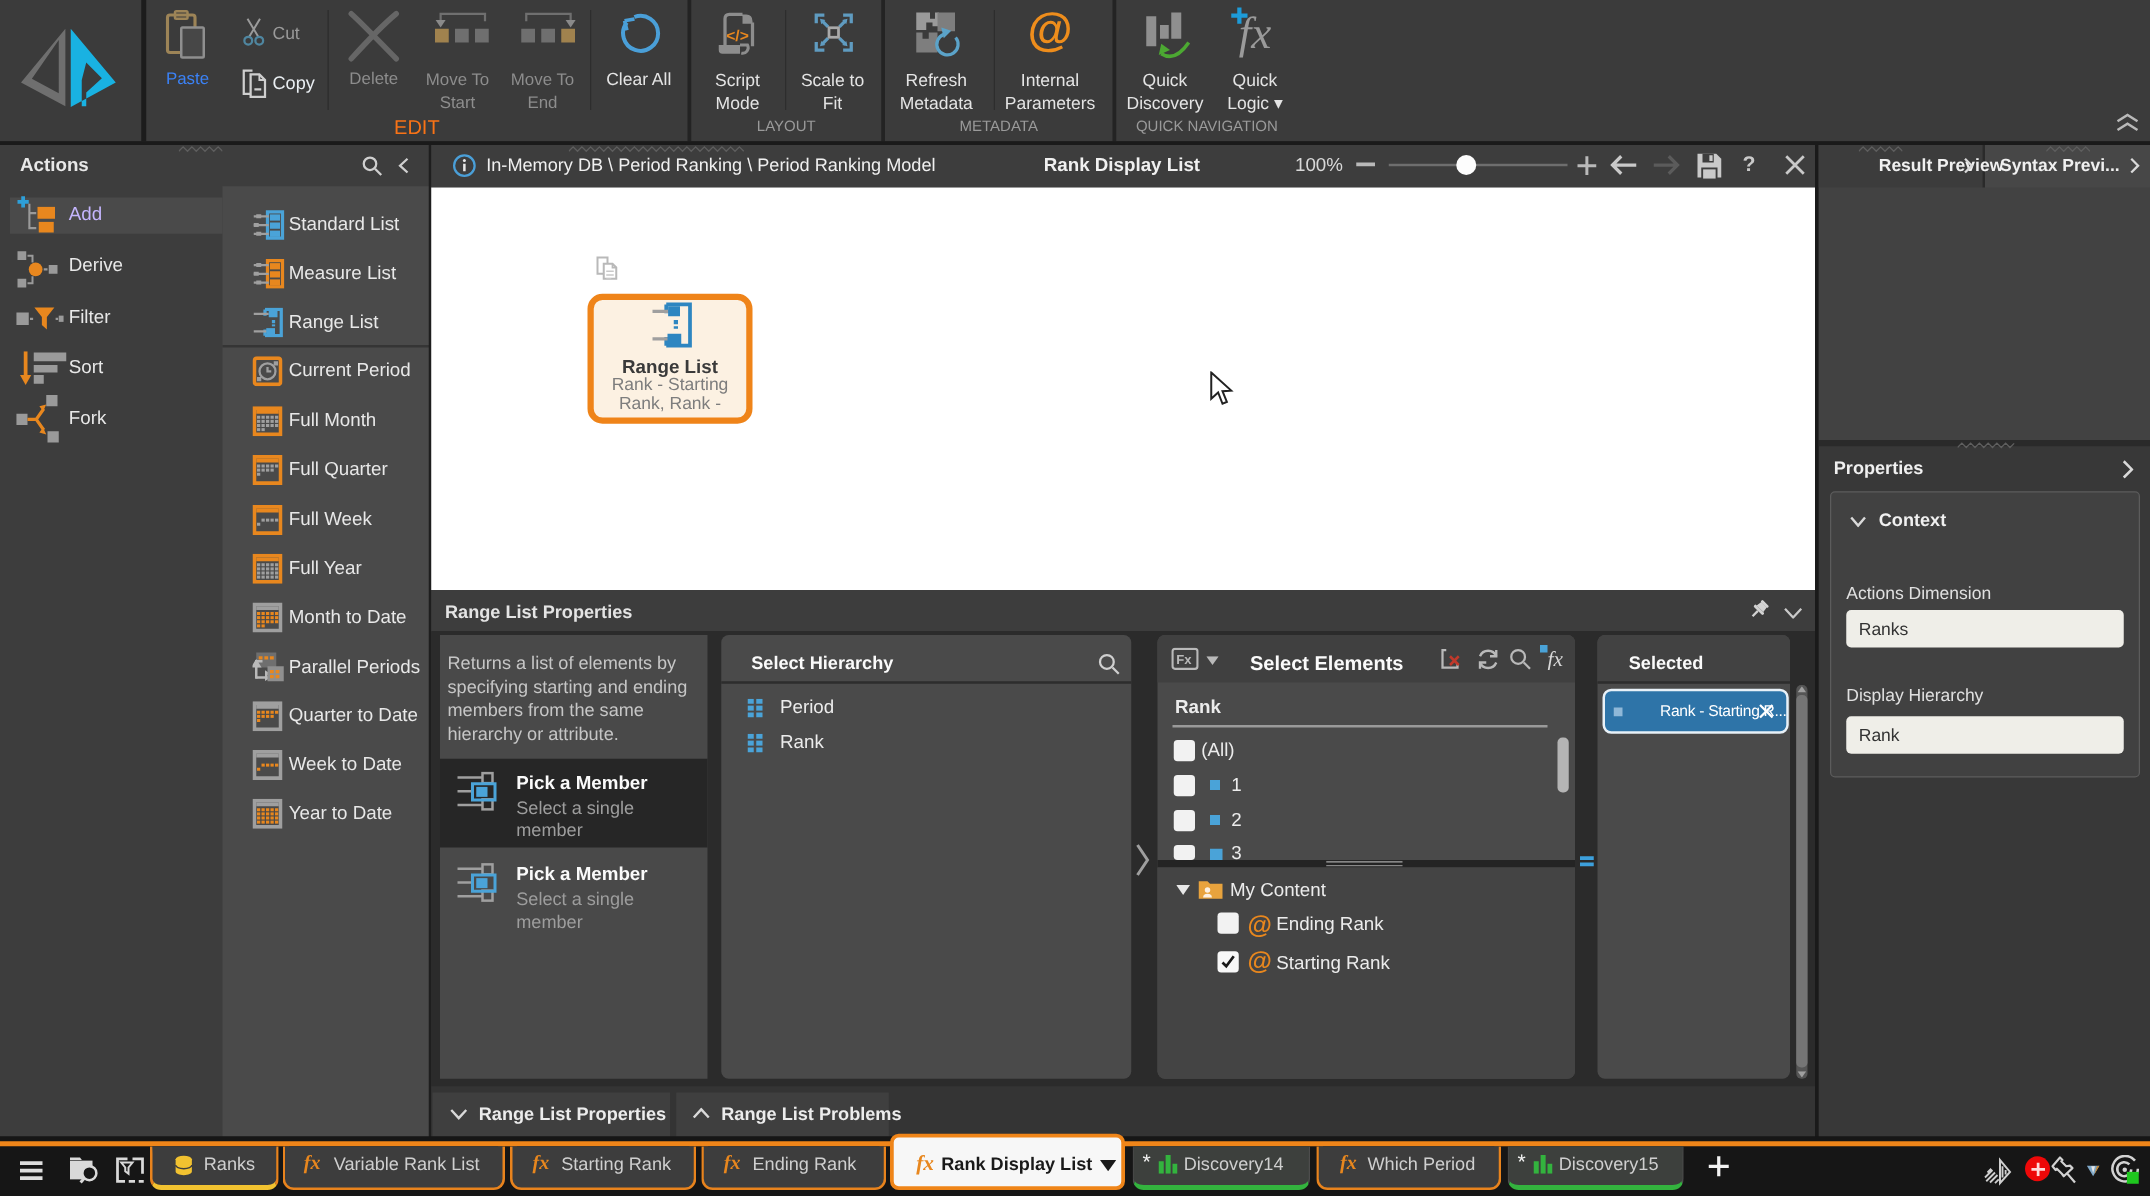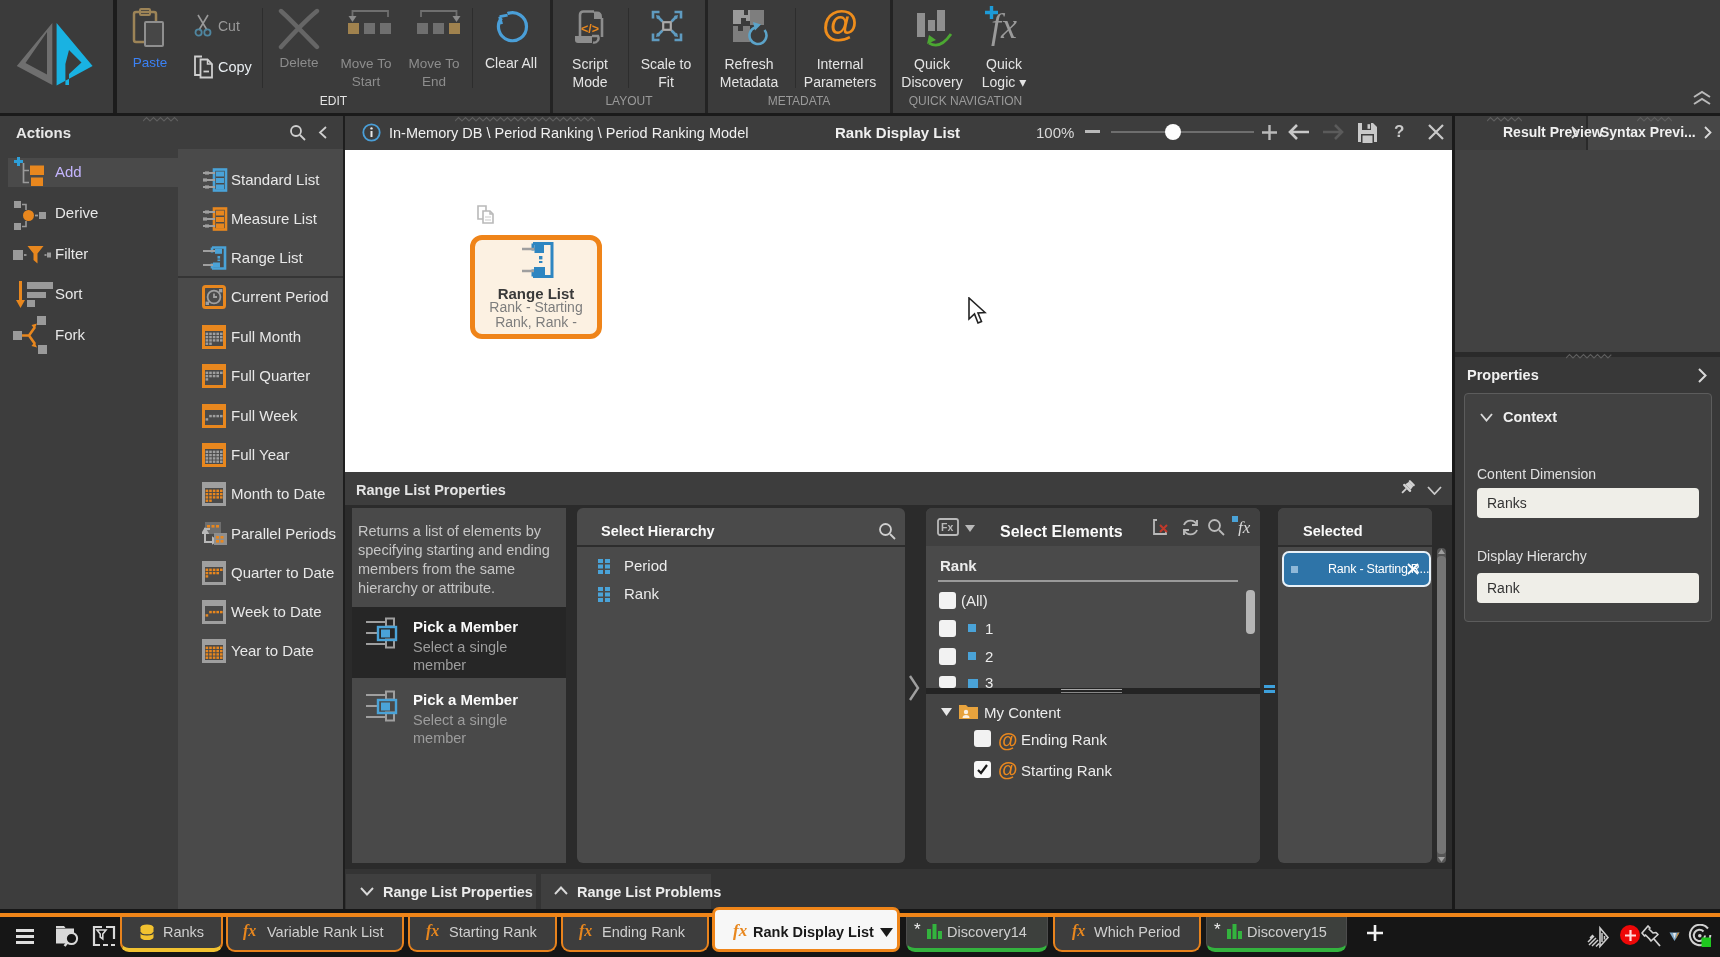--- a/index.html
+++ b/index.html
@@ -17,21 +17,21 @@
 
   <div class="abs" style="left:113px;top:0;width:4px;height:113px;background:#1c1c1c;"></div>
   <svg class="abs" style="left:14px;top:18px;" width="82" height="70" viewBox="0 0 82 70">
     <path fill-rule="evenodd" fill="#6f6f6f" d="M38.3 5 L38.3 67 L2.8 48 Z M33 14 L33 56.5 L11.5 45 Z"></path>
     <path fill-rule="evenodd" fill="#19b2e2" d="M42.6 5 L78.6 48 L42.6 67.5 Z M51.4 67 L51.4 46 L55 32 L67.5 44.5 L55 56 L55 67 Z"></path>
   </svg>
 
   <div class="abs" style="left:550px;top:0;width:3px;height:113px;background:#232323;"></div>
   <div class="abs" style="left:262px;top:8px;width:1px;height:80px;background:#2d2d2d;"></div>
   <div class="abs" style="left:472px;top:8px;width:1px;height:80px;background:#2d2d2d;"></div>
-  <div class="abs" style="left:117px;top:94px;width:433px;height:16px;color:#e5e5e5;font-size:12px;text-align:center;">EDIT</div>
+  <div class="abs" style="left:117px;top:94px;width:433px;height:16px;color:#f97316;font-size:16px;text-align:center;">EDIT</div>
 
   <svg class="abs" style="left:131px;top:8px;" width="40" height="42" viewBox="0 0 40 42">
     <rect x="3" y="4" width="22" height="30" rx="2" fill="none" stroke="#9d8457" stroke-width="2.5"></rect>
     <rect x="9" y="1" width="10" height="6" rx="1" fill="none" stroke="#9d8457" stroke-width="2"></rect>
     <rect x="14" y="14" width="18" height="24" rx="1" fill="#474747" stroke="#8f8f8f" stroke-width="2"></rect>
   </svg>
   <div class="abs" style="left:110px;top:55px;width:80px;text-align:center;font-size:13.5px;color:#3b82f6;">Paste</div>
 
   <svg class="abs" style="left:194px;top:14px;" width="18" height="24" viewBox="0 0 18 24">
     <path d="M4 1 L13 16 M14 1 L5 16" stroke="#9a9a9a" stroke-width="1.6"></path>
@@ -628,21 +628,21 @@
   <div class="abs" style="left:1455px;top:352px;width:265px;height:5px;background:#2a2a2a;"></div>
   <div class="abs" style="left:1467px;top:367px;font-size:14.5px;font-weight:bold;color:#f0f0f0;">Properties</div>
   <svg class="abs" style="left:1697px;top:368px;" width="10" height="15" viewBox="0 0 10 15">
       <path d="M2 1 L8.5 7.5 L2 14" stroke="#d9d9d9" stroke-width="2" fill="none"></path>
     </svg>
   <div class="abs" style="left:1464px;top:393px;width:248px;height:229px;background:#414141;border:1px solid #5c5c5c;border-radius:4px;"></div>
   <svg class="abs" style="left:1480px;top:413px;" width="13" height="9" viewBox="0 0 13 9">
       <path d="M1 1 L6.5 7.5 L12 1" stroke="#d9d9d9" stroke-width="1.9" fill="none"></path>
     </svg>
   <div class="abs" style="left:1503px;top:409px;font-size:14.5px;font-weight:bold;color:#f0f0f0;">Context</div>
-  <div class="abs" style="left:1477px;top:466px;font-size:14px;color:#e0e0e0;">Content Dimension</div>
+  <div class="abs" style="left:1477px;top:466px;font-size:14px;color:#e0e0e0;">Actions Dimension</div>
   <div class="abs" style="left:1477px;top:488px;width:222px;height:30px;background:#efeee8;border-radius:4px;"></div>
   <div class="abs" style="left:1487px;top:495px;font-size:14px;color:#333;">Ranks</div>
   <div class="abs" style="left:1477px;top:548px;font-size:14px;color:#e0e0e0;">Display Hierarchy</div>
   <div class="abs" style="left:1477px;top:573px;width:222px;height:30px;background:#efeee8;border-radius:4px;"></div>
   <div class="abs" style="left:1487px;top:580px;font-size:14px;color:#333;">Rank</div>
 
   <svg class="abs" style="left:455px;top:116px;" width="145" height="7" viewBox="0 0 145 7">
       <path d="M0 5 l3.5 -3.5 l3.5 3.5 l3.5 -3.5 l3.5 3.5 l3.5 -3.5 l3.5 3.5 l3.5 -3.5 l3.5 3.5 l3.5 -3.5 l3.5 3.5 l3.5 -3.5 l3.5 3.5 l3.5 -3.5 l3.5 3.5 l3.5 -3.5 l3.5 3.5 l3.5 -3.5 l3.5 3.5 l3.5 -3.5 l3.5 3.5 l3.5 -3.5 l3.5 3.5 l3.5 -3.5 l3.5 3.5 l3.5 -3.5 l3.5 3.5 l3.5 -3.5 l3.5 3.5 l3.5 -3.5 l3.5 3.5 l3.5 -3.5 l3.5 3.5 l3.5 -3.5 l3.5 3.5 l3.5 -3.5 l3.5 3.5 l3.5 -3.5 l3.5 3.5 l3.5 -3.5 l3.5 3.5" stroke="#5e5e5e" stroke-width="1.1" fill="none"></path>
     </svg>
   <svg class="abs" style="left:143px;top:116px;" width="35" height="7" viewBox="0 0 35 7">

